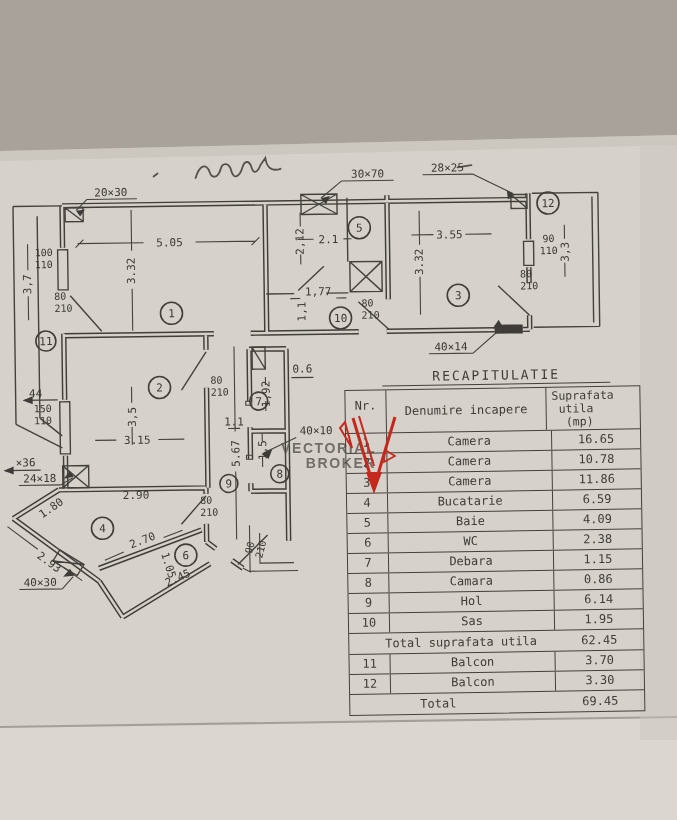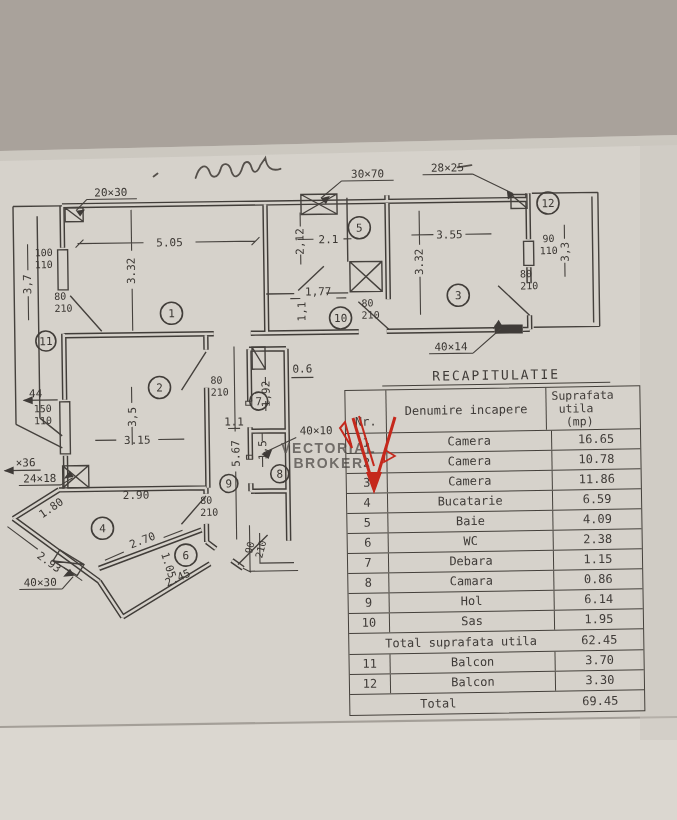--- a/index.html
+++ b/index.html
@@ -26,33 +26,33 @@
   #recap .title{text-align:center;font-size:13px;letter-spacing:2px;margin:0 30px 3px 38px;
                 border-bottom:1.6px solid #44403b;padding-bottom:1px;}
   .tbl{border:1.7px solid #44403b;}
   .trow{display:flex;align-items:stretch;border-top:1.3px solid #44403b;height:19px;line-height:19px;}
   .trow.first{border-top:none;}
   .trow.hdr{height:42px;line-height:13px;}
   .c{white-space:nowrap;overflow:visible;}
   .c-nr{width:40px;text-align:center;}
   .c-name{flex:1;border-left:1.3px solid #44403b;border-right:1.3px solid #44403b;text-align:center;}
   .c-area{width:88px;text-align:center;}
-  .hdr .c-nr{display:flex;align-items:flex-end;justify-content:center;padding-bottom:4px;}
+  .hdr .c-nr{display:flex;align-items:flex-end;justify-content:center;padding-bottom:20px;}
   .hdr .c-name{display:flex;align-items:center;justify-content:center;}
   .hdr .c-area{padding:2px 0 0 5px;text-align:left;font-size:11.5px;}
   .hdr .c-area div:nth-child(2){padding-left:7px;}
   .hdr .c-area div:nth-child(3){padding-left:14px;}
   .mrow{display:flex;height:20px;line-height:20px;border-top:1.3px solid #44403b;}
   .mrow .lab{flex:1;padding-left:36px;}
   .mrow .val{width:88px;text-align:center;}
   .mrow.totf .lab{padding-left:70px;}
   
   #wm{position:absolute;left:281px;top:441px;z-index:2;font-family:"Liberation Sans",sans-serif;
       font-weight:bold;font-size:14px;letter-spacing:1.6px;color:#605c58;opacity:.85;line-height:15px;}
-  #wm .l2{text-align:center;}
+  #wm .l2{text-align:right;}
   #wmlogo{position:absolute;left:331px;top:406px;z-index:4;}
 </style>
 </head>
 <body>
 
 <div id="stage">
 
 <svg id="plansvg" width="677" height="820" viewBox="0 0 677 820">
 
   <polygon points="0,151 677,135 677,820 0,820" fill="#d6d2cb"></polygon>

